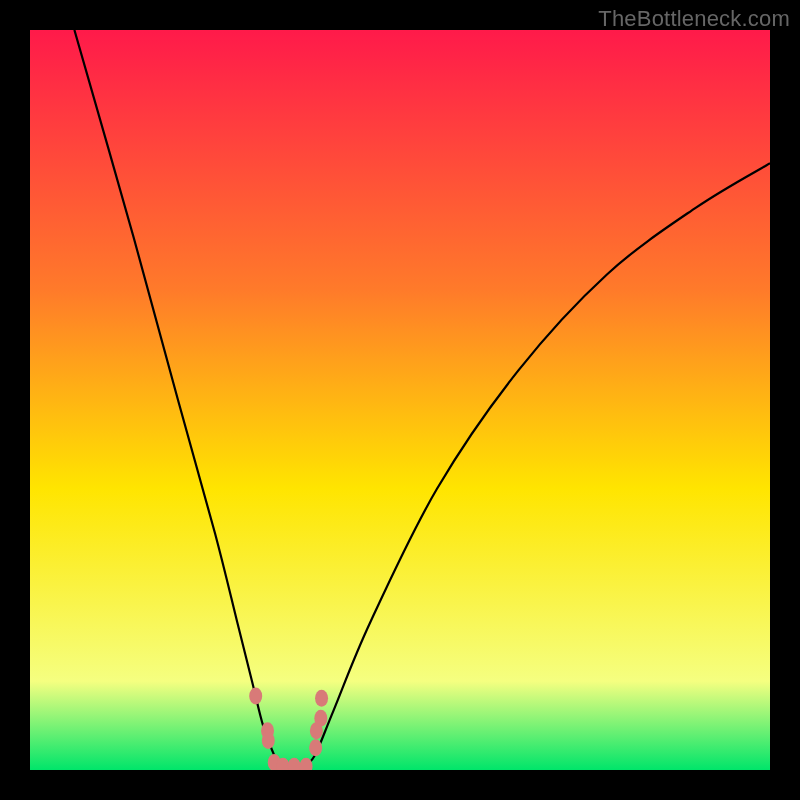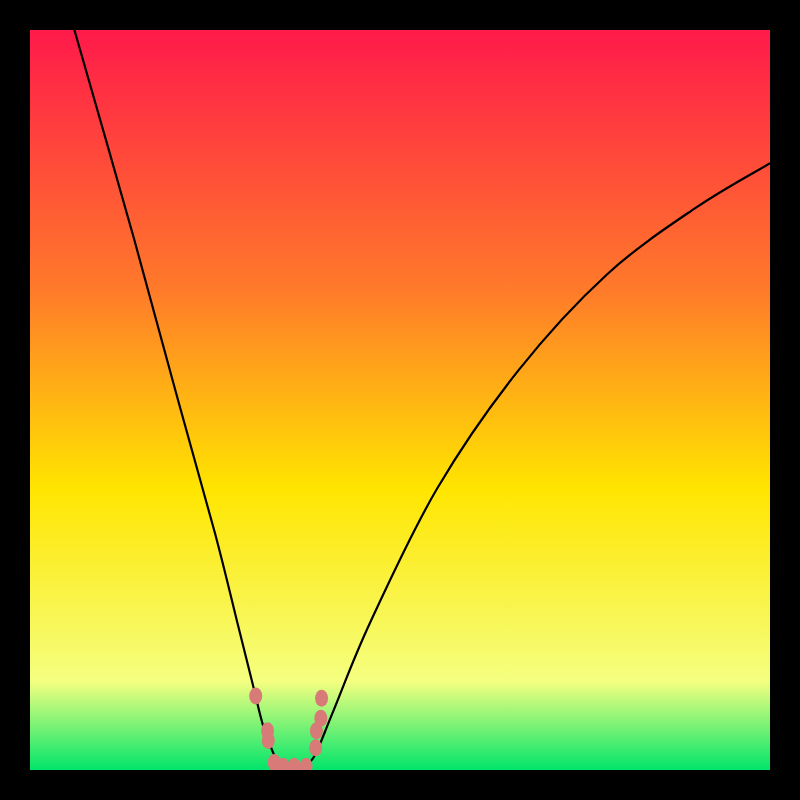--- a/index.html
+++ b/index.html
@@ -37,20 +37,21 @@
   svg {
     display: block;
     width: 740px;
     height: 740px;
   }
 </style>
 </head>
 <body>
 
 <div class="frame">
+  <div class="watermark">TheBottleneck.com</div>
 
   <div class="plot-area">
     <svg viewBox="0 0 740 740" preserveAspectRatio="none">
       <defs>
         <linearGradient id="bg-grad" x1="0" y1="0" x2="0" y2="1">
           <stop id="g0" offset="0%" stop-color="#ff1a4a"></stop>
           <stop id="g1" offset="35%" stop-color="#ff7a2a"></stop>
           <stop id="g2" offset="62%" stop-color="#ffe500"></stop>
           <stop id="g3" offset="88%" stop-color="#f5ff80"></stop>
           <stop id="g4" offset="100%" stop-color="#00e56a"></stop>

